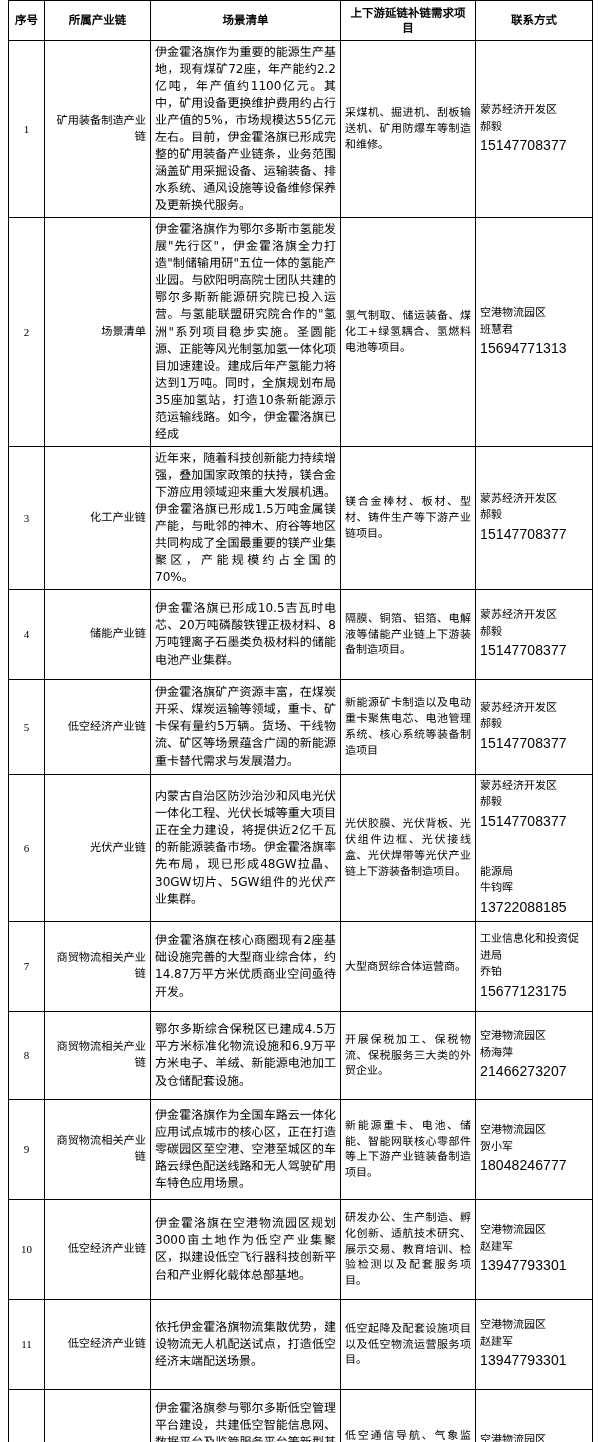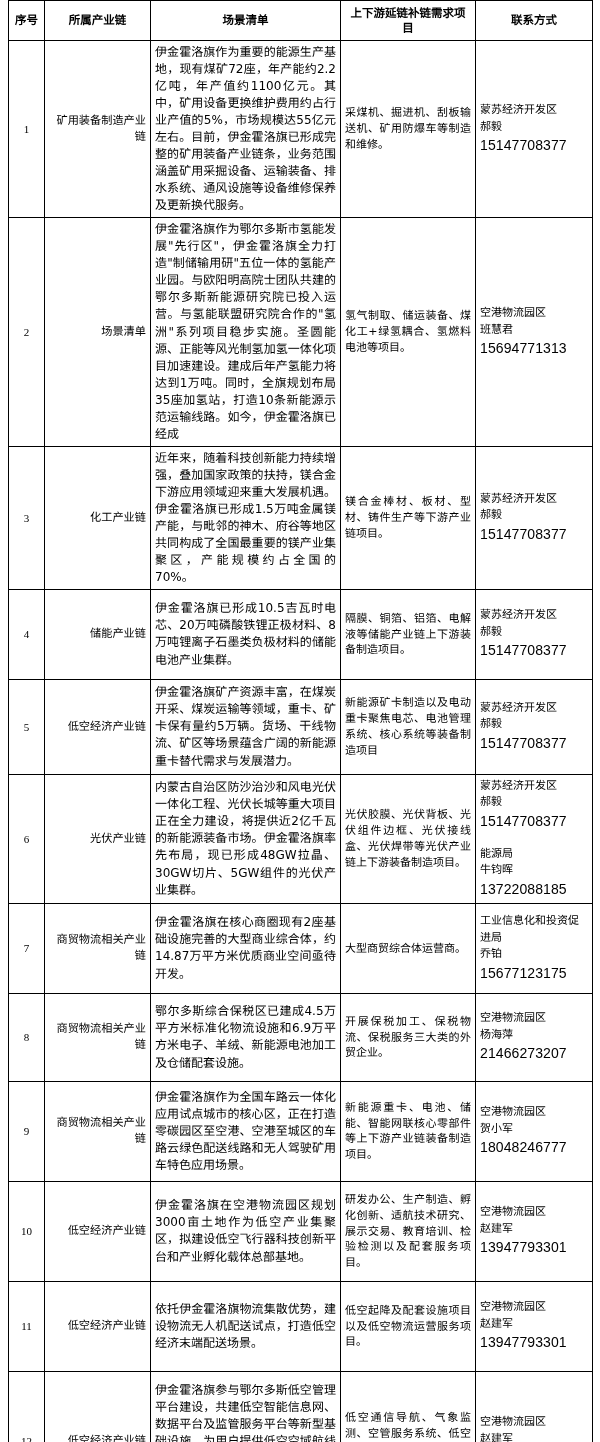--- a/index.html
+++ b/index.html
@@ -78,21 +78,21 @@
     text-justify: inter-ideograph;
     font-size: 11px;
     line-height: 1.45;
   }
   td.contact {
     text-align: left;
     font-size: 11px;
     line-height: 1.5;
   }
   .contact-block + .contact-block {
-    margin-top: 14px;
+    margin-top: 32px;
   }
   .contact-org, .contact-person { display: block; }
   .contact-phone {
     display: block;
     font-family: Liberation Sans, sans-serif;
     font-size: 14px;
     letter-spacing: 0.1px;
   }
   
   tr[data-row="1"]  td { height: 126px; }

